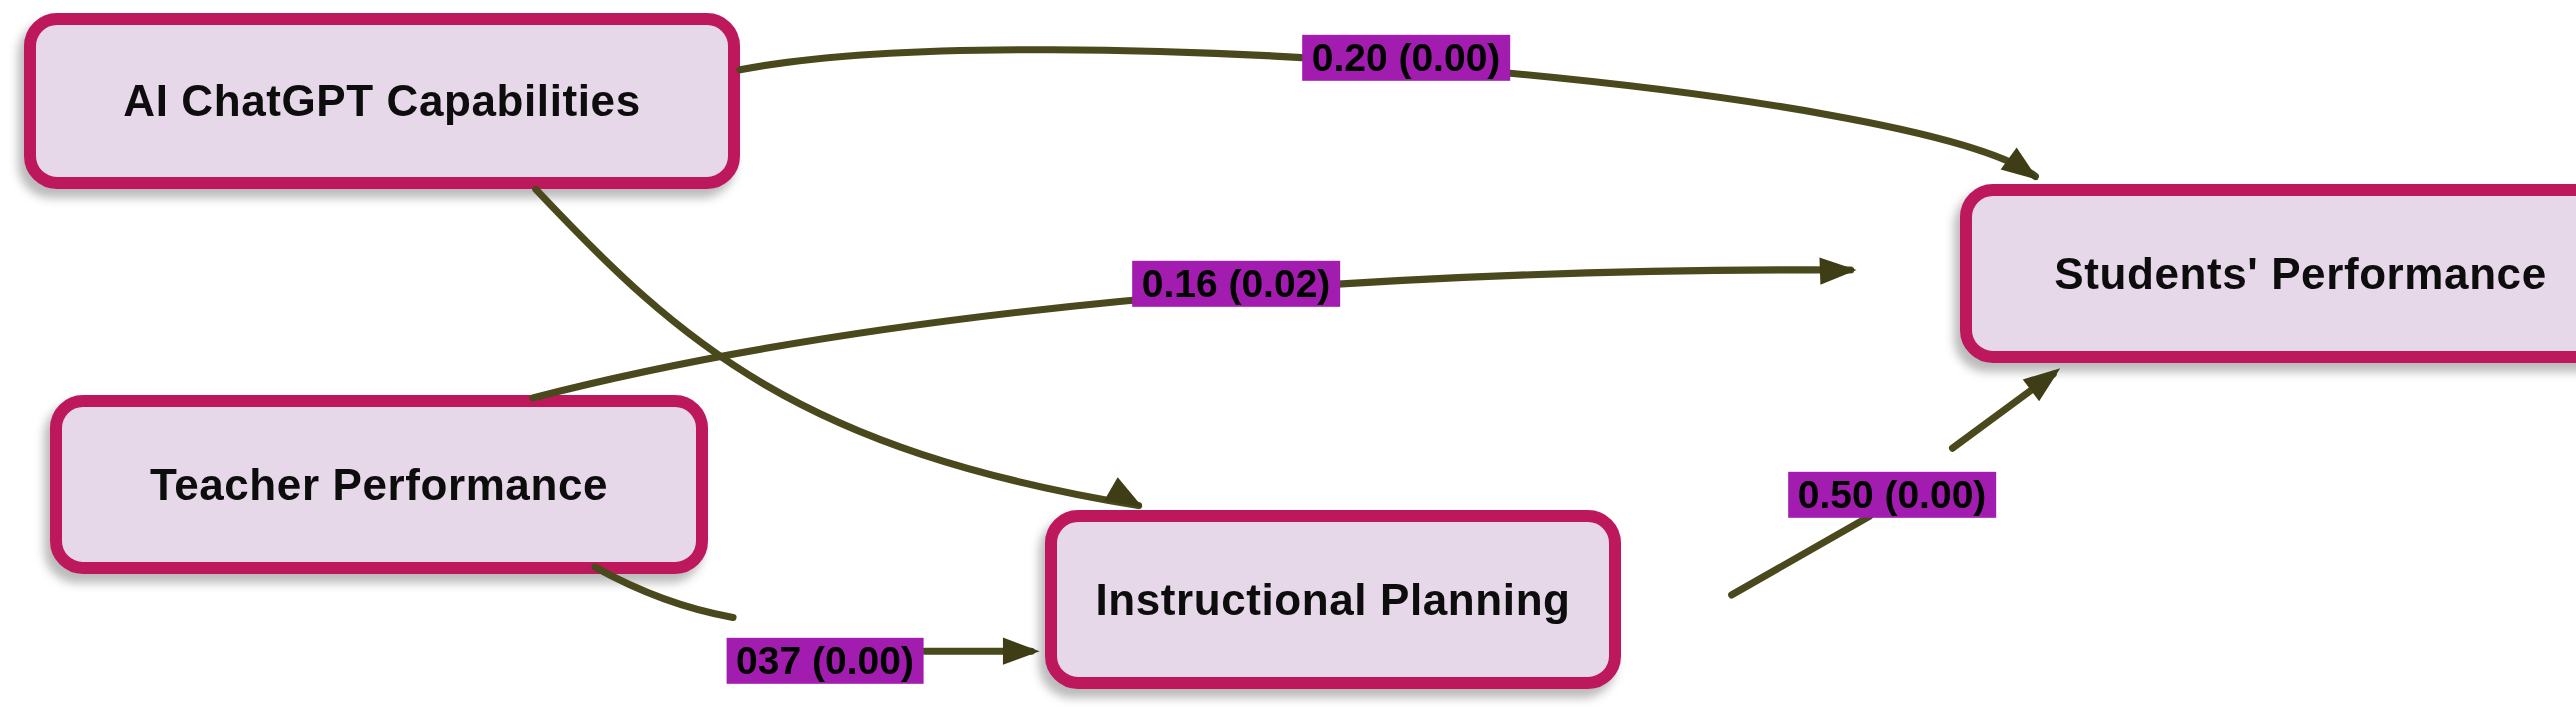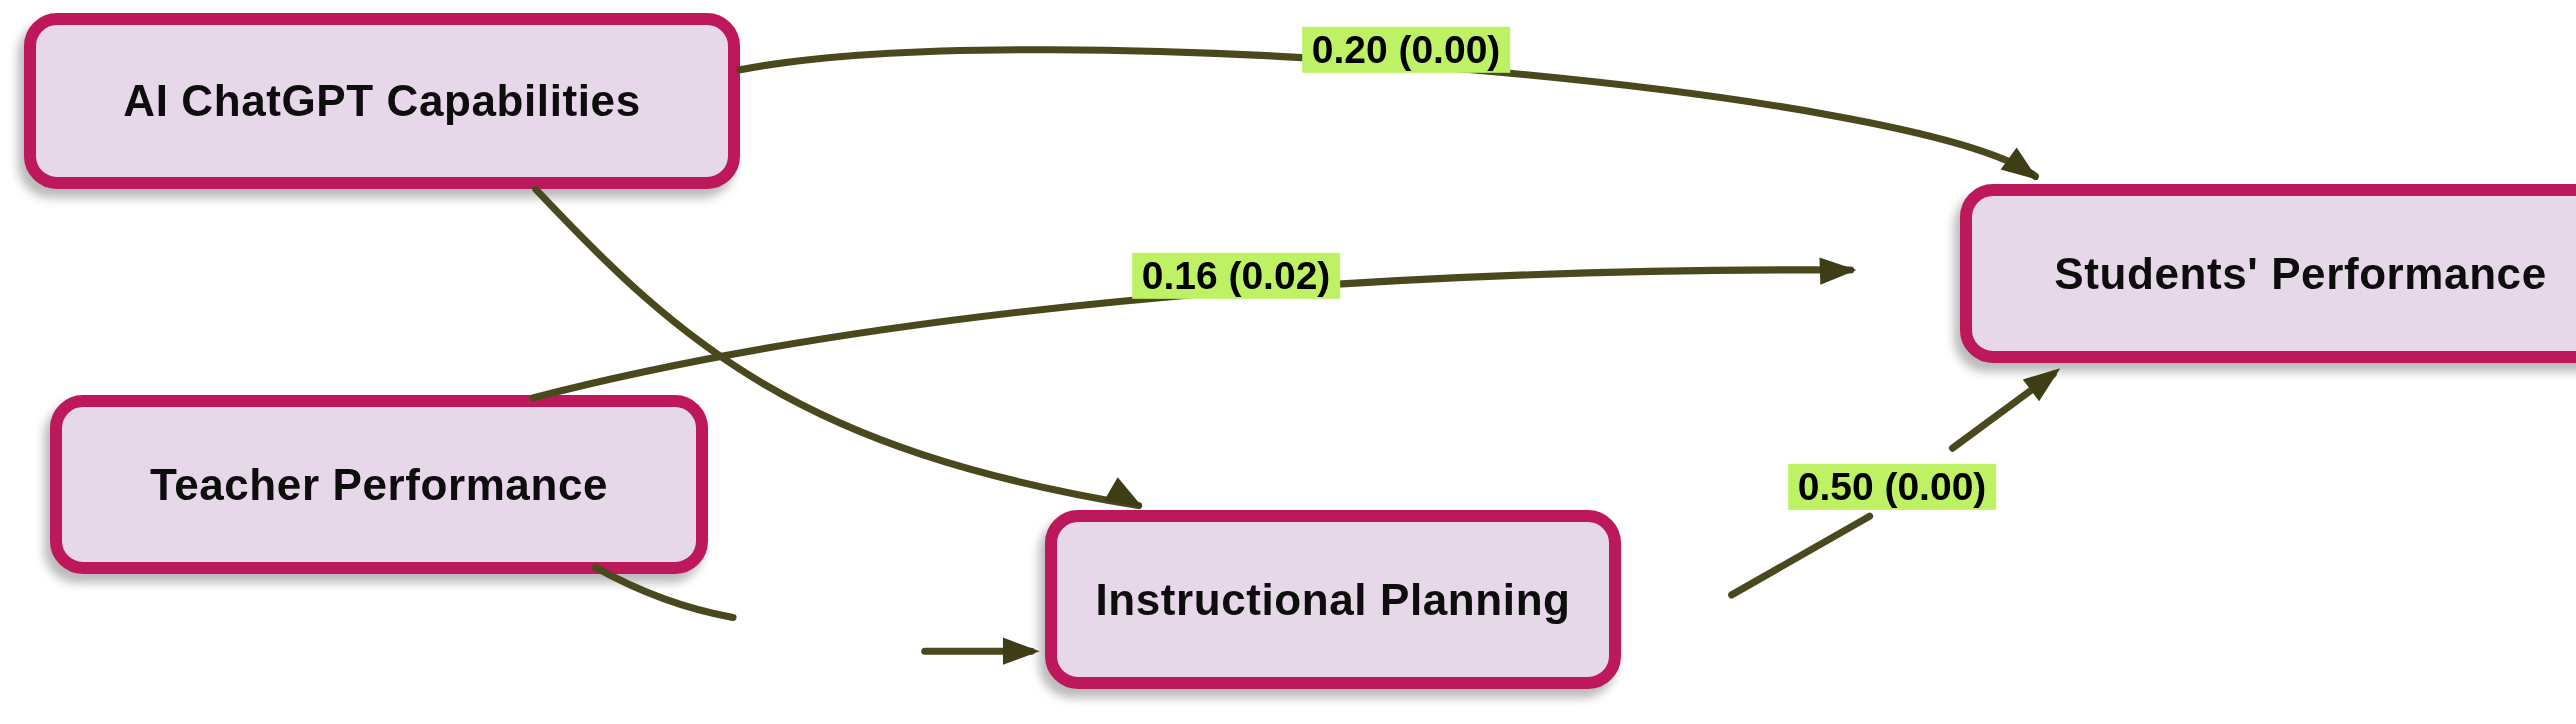--- a/index.html
+++ b/index.html
@@ -20,22 +20,22 @@
   #node-tc   {left:50px;  top:395px; width:658px;height:179px;}
   #node-ip   {left:1045px;top:510px; width:576px;height:179px;}
   #node-sp   {left:1960px;top:184px; width:681px;height:179px;}
 
   #edges-svg{position:absolute;left:0;top:0;width:2576px;height:724px;
              pointer-events:none;}
   #edges-svg path{fill:none;stroke:#4a491d;stroke-width:12;stroke-linecap:round;}
   #edges-svg polygon{fill:#3e3d15;stroke:none;}
 
   .edge-label{position:absolute;transform:translate(-50%,-50%);
-              background:#bef264;padding:1.2px 9.5px;white-space:nowrap;
-              font-weight:700;font-size:39px;color:#000000;}
+              background:#a21caf;padding:1.2px 9.5px;white-space:nowrap;
+              font-weight:700;font-size:39px;color:#000000;margin-top:8px;}
   #lbl-020{left:1406px;top:50px;}
   #lbl-016{left:1236px;top:276px;}
   #lbl-033{left:828px;top:446px;}
   #lbl-037{left:825px;top:653px;}
   #lbl-050{left:1892px;top:487px;}
 </style>
 </head>
 <body>
 
 <div id="stage">
@@ -68,16 +68,17 @@
     <path d="M 1562,1100 L 1742,1100"></path>
     <polygon points="0,0 -62,-23 -62,23" transform="translate(1756,1100) rotate(0)"></polygon>
 
     <path d="M 2925,1005 L 3158,872"></path>
     <path d="M 3298,757 L 3468,632"></path>
     <polygon points="0,0 -62,-23 -62,23" transform="translate(3480,622) rotate(-37)"></polygon>
   </svg>
 
   <div class="edge-label" id="lbl-020">0.20 (0.00)</div>
   <div class="edge-label" id="lbl-016">0.16 (0.02)</div>
+  <div class="edge-label" id="lbl-037">037 (0.00)</div>
   <div class="edge-label" id="lbl-050">0.50 (0.00)</div>
 
 </div>
 
 
 </body></html>

